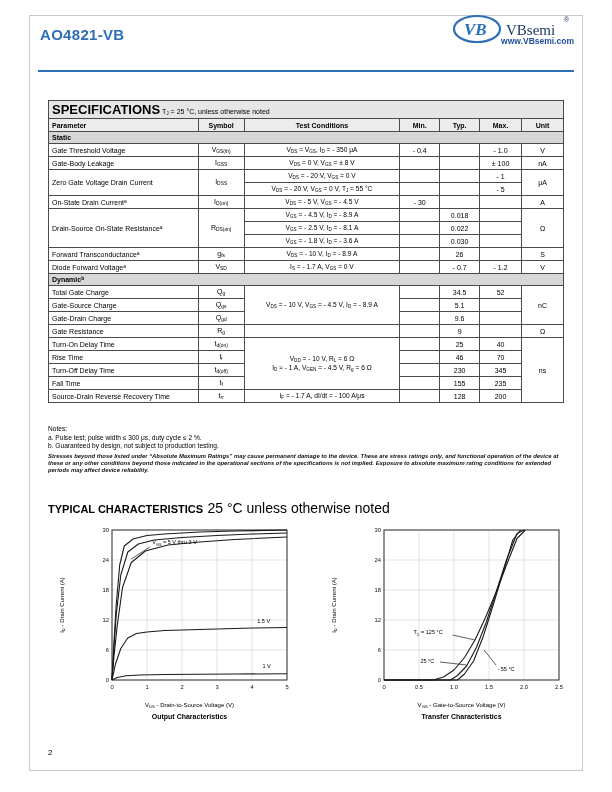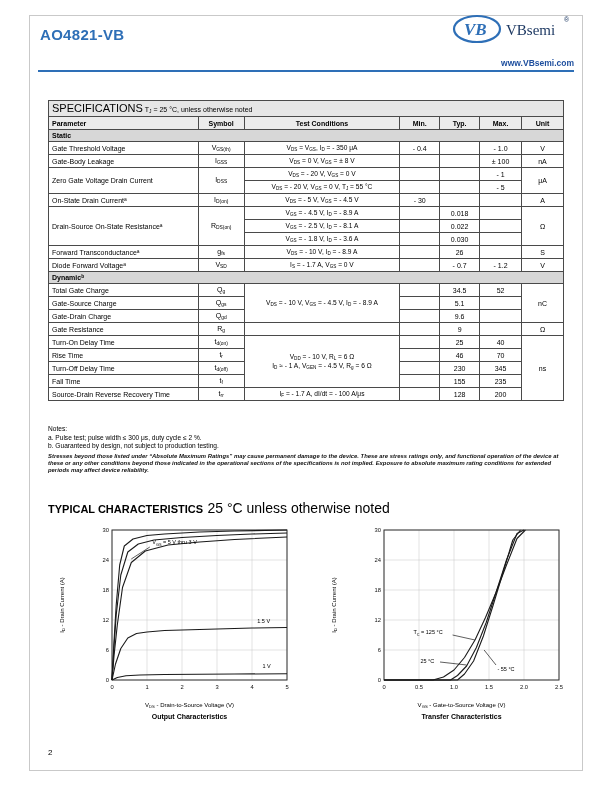--- a/index.html
+++ b/index.html
@@ -4,28 +4,28 @@
 <style>
   * { box-sizing: border-box; margin: 0; padding: 0; }
   html, body { background: #fff; }
   body { width: 612px; height: 792px; font-family: "Liberation Sans", sans-serif; color: #000; }
   .page { position: relative; width: 612px; height: 792px; background: #fff; overflow: hidden; padding-left: 28px; }
   .page-frame { position: absolute; left: 29px; top: 15px; width: 554px; height: 756px; border: 1px solid #c9c9c9; }
 
   
   .part-number { position: absolute; left: 40px; top: 26px; font-size: 15px; font-weight: bold; color: #2e6fb7; letter-spacing: 0.3px; }
   .logo { position: absolute; left: 452px; top: 12px; width: 122px; height: 34px; }
-  .website { position: absolute; left: 452px; top: 58px; width: 122px; text-align: right; font-size: 8.5px; font-weight: bold; color: #1d4e9e; }
+  .website { position: absolute; left: 452px; top: 36px; width: 122px; text-align: right; font-size: 8.5px; font-weight: bold; color: #1d4e9e; }
   .header-rule { position: absolute; left: 38px; top: 70px; width: 536px; height: 2px; background: #2e6fb7; }
 
   
   .spec-table { position: absolute; left: 48px; top: 100px; width: 516px; border-collapse: collapse; font-size: 7px; }
   .spec-table td { border: 1px solid #4a4a4a; padding: 1px 3px; height: 13px; vertical-align: middle; }
   .spec-table .title-row td { background: #e6e6e6; height: 16px; }
-  .spec-title { font-size: 11px; font-weight: normal; }
+  .spec-title { font-size: 13px; font-weight: bold; }
   .spec-title-cond { font-size: 7px; }
   .head-row td { background: #ececec; font-weight: bold; text-align: center; }
   .head-row td.p { text-align: left; }
   .section-row td { background: #d7d7d7; font-weight: bold; text-align: left; height: 12px; }
   .spec-table .p { text-align: left; }
   .spec-table .s, .spec-table .c, .spec-table .n, .spec-table .u { text-align: center; }
   .spec-table .c { font-size: 6.6px; }
   sub { font-size: 0.7em; vertical-align: -0.3em; }
   sup { font-size: 0.7em; vertical-align: 0.4em; }
 

